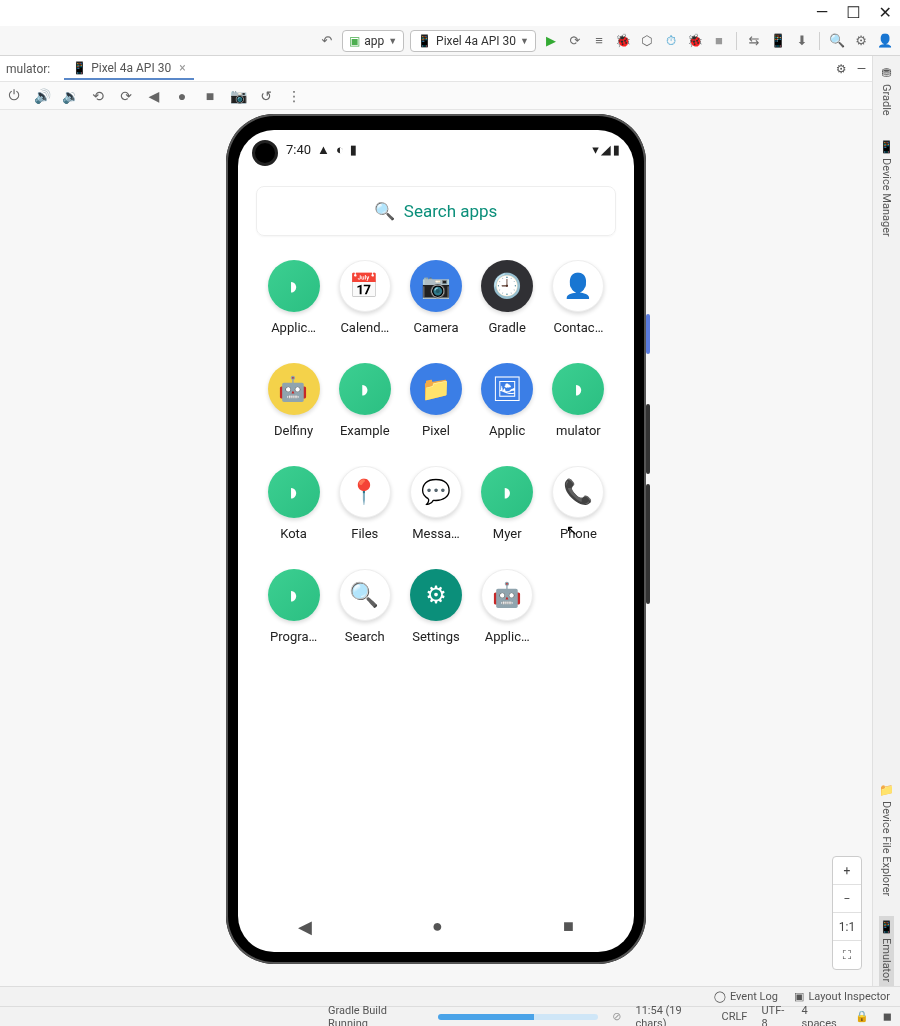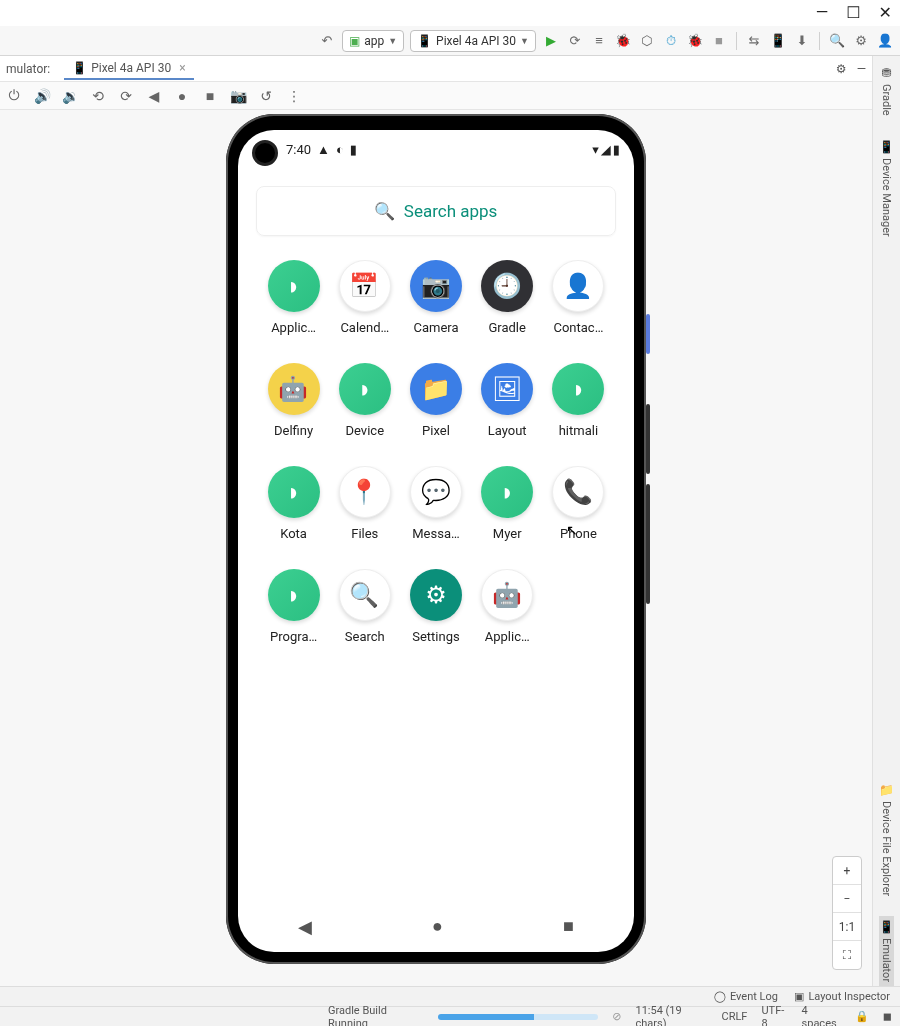--- a/index.html
+++ b/index.html
@@ -214,33 +214,33 @@
           <div class="app-cell">
             <div class="app-icon ic-white">👤</div>
             <div class="app-label">Contac…</div>
           </div>
           <div class="app-cell">
             <div class="app-icon ic-yellow">🤖</div>
             <div class="app-label">Delfiny</div>
           </div>
           <div class="app-cell">
             <div class="app-icon ic-green">◗</div>
-            <div class="app-label">Device</div>
+            <div class="app-label">Example</div>
           </div>
           <div class="app-cell">
             <div class="app-icon ic-blue">📁</div>
             <div class="app-label">Pixel</div>
           </div>
           <div class="app-cell">
             <div class="app-icon ic-blue">🖼</div>
-            <div class="app-label">Layout</div>
-          </div>
-          <div class="app-cell">
-            <div class="app-icon ic-green">◗</div>
-            <div class="app-label">hitmali</div>
+            <div class="app-label">Applic</div>
+          </div>
+          <div class="app-cell">
+            <div class="app-icon ic-green">◗</div>
+            <div class="app-label">mulator</div>
           </div>
           <div class="app-cell">
             <div class="app-icon ic-green">◗</div>
             <div class="app-label">Kota</div>
           </div>
           <div class="app-cell">
             <div class="app-icon ic-white">📍</div>
             <div class="app-label">Files</div>
           </div>
           <div class="app-cell">

